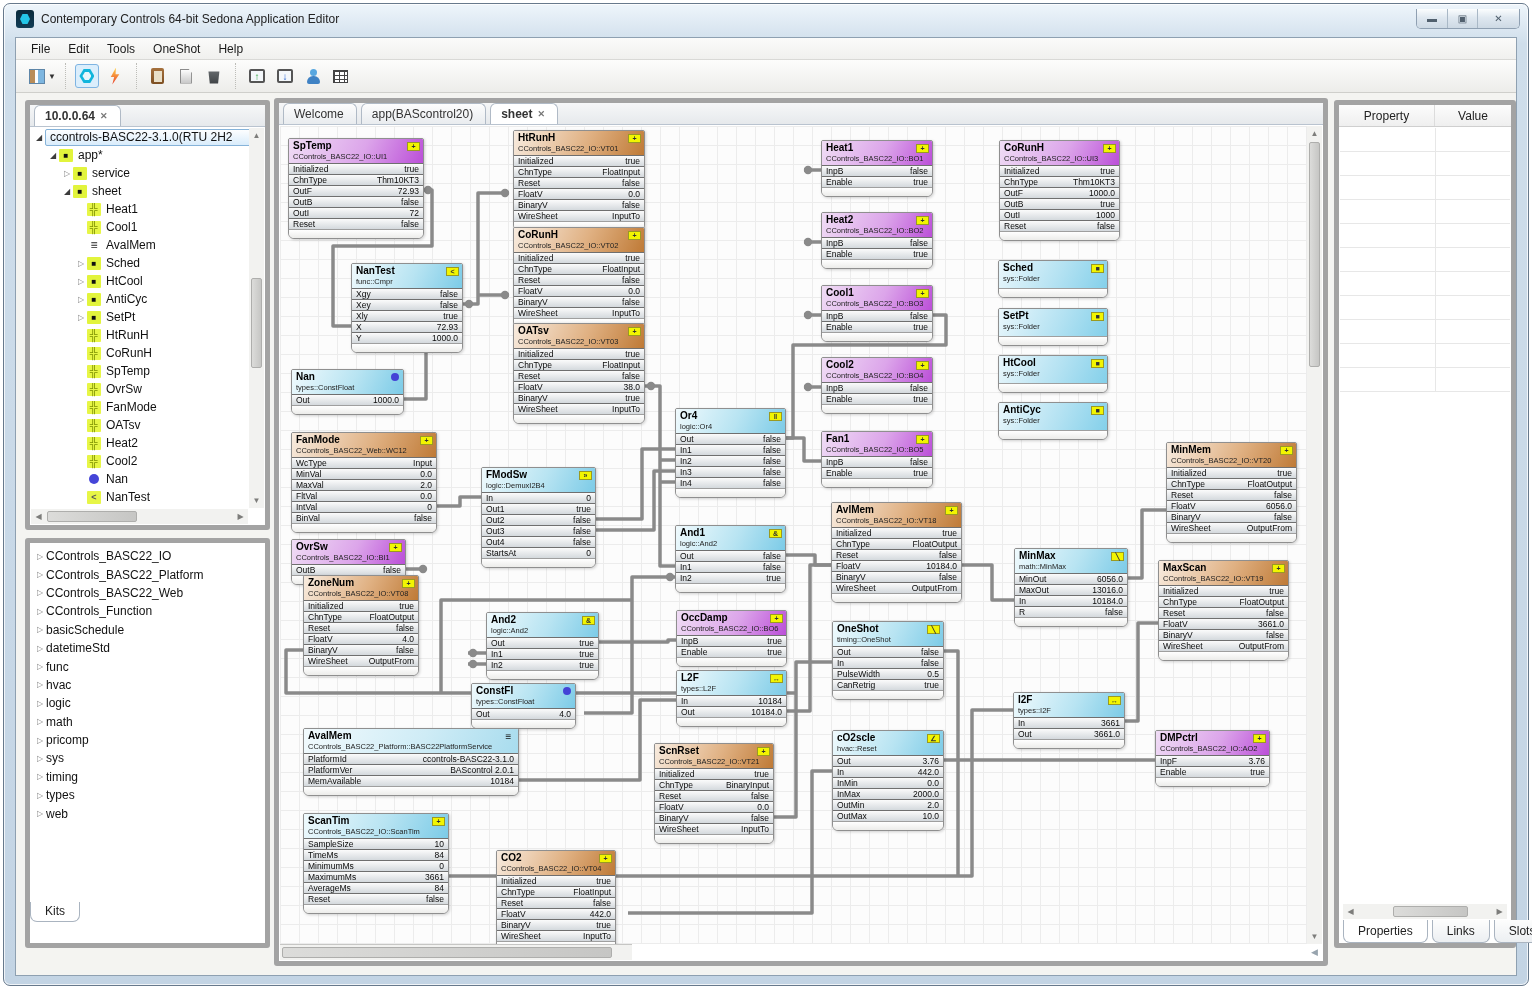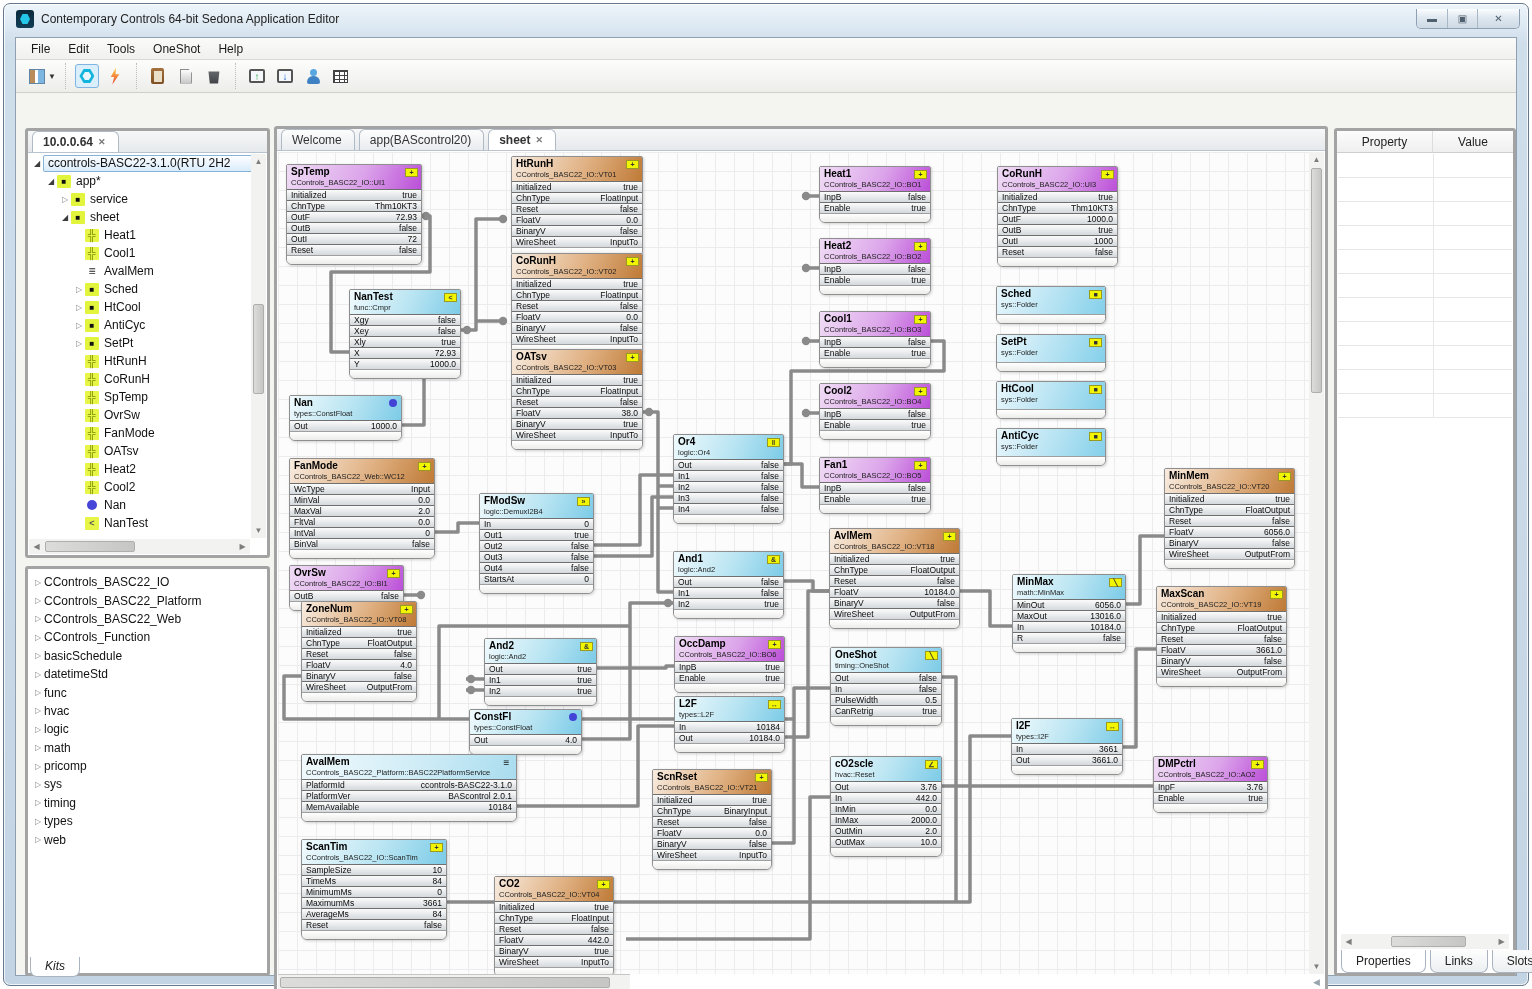--- a/index.html
+++ b/index.html
@@ -37,21 +37,21 @@
   .ic-mon { width:16px; height:14px; border:2px solid #555; border-radius:2px; display:flex; align-items:center; justify-content:center; font-size:10px; font-weight:bold; background:#f4f8fb; }
   .up { color:#1d9e2f; } .down { color:#1d5dd0; }
   .ic-user { width:14px; height:15px; position:relative; }
   .ic-user:before { content:""; position:absolute; left:4px; top:0; width:7px; height:7px; border-radius:50%; background:#58a7e0; }
   .ic-user:after { content:""; position:absolute; left:1px; top:7px; width:13px; height:8px; border-radius:6px 6px 2px 2px; background:#3f82c4; }
   .ic-grid { width:15px; height:13px; border:1px solid #444; background:
       linear-gradient(#444 1px, transparent 1px) 0 0/100% 4px,
       linear-gradient(90deg,#444 1px, transparent 1px) 0 0/5px 100%, #fff; }
 
   
-  .panel { position:absolute; background:#fff; border:3px solid #a3a3a3; border-radius:3px;margin-top:28px; }
+  .panel { position:absolute; background:#fff; border:5px solid #a3a3a3; border-radius:3px; }
   .etab-row { height:22px; display:flex; align-items:flex-end; background:linear-gradient(#f6f7f8,#e6e9ec); border-bottom:1px solid #b9c3cf; }
   .etab { font-size:12px; color:#333; padding:3px 12px 3px 10px; border:1px solid #b0bac6; border-bottom:none; border-radius:6px 6px 0 0; background:linear-gradient(#fdfdfd,#e9ecef); margin-left:4px; height:21px; display:flex; align-items:center; gap:5px; white-space:nowrap; }
   .etab.active { background:#fff; font-weight:bold; }
   .xglyph { color:#777; font-size:9px; font-weight:bold; }
 
   
   .tree-body { position:absolute; left:1px; right:16px; top:23px; bottom:17px; overflow:hidden; background:#fff; }
   .trow { height:18px; display:flex; align-items:center; font-size:12px; color:#111; white-space:nowrap; }
   .texp { width:12px; font-size:8px; color:#888; text-align:center; flex:none; }
   .texp.open { color:#3c3c3c; }
@@ -363,21 +363,21 @@
             <div class="krow">
               <span class="texp">▷</span>
               <span class="tlabel">types</span>
             </div>
             <div class="krow">
               <span class="texp">▷</span>
               <span class="tlabel">web</span>
             </div>
           </div>
       </div>
-      <div class="bottom-tab active" style="left:14px; top:919px;font-style:italic;">
+      <div class="bottom-tab active" style="left:14px; top:864px;">
           <span>Kits</span>
         </div>
 
       <div class="panel" style="left:258px; top:60px; width:1054px; height:868px;">
         <div class="etab-row" id="edtabs">
             <div class="etab">
               <span>Welcome</span>
             </div>
             <div class="etab">
               <span>app(BAScontrol20)</span>
@@ -730,21 +730,21 @@
                   <div class="b-row">
                     <span>In1</span>
                     <span>true</span>
                   </div>
                   <div class="b-row">
                     <span>In2</span>
                     <span>true</span>
                   </div>
                   <div class="b-foot"></div>
                 </div>
-                <div class="block" style="left: 191px; top: 557px; width: 113px;">
+                <div class="block" style="left: 191px; top: 557px; width: 105px;">
                   <div class="b-head hd-blue">
                     <div class="b-title">ConstFl</div>
                     <div class="b-sub">types::ConstFloat</div>
                     <span class="b-ic dotic">
                       <i></i>
                     </span>
                   </div>
                   <div class="b-row">
                     <span>Out</span>
                     <span>4.0</span>

